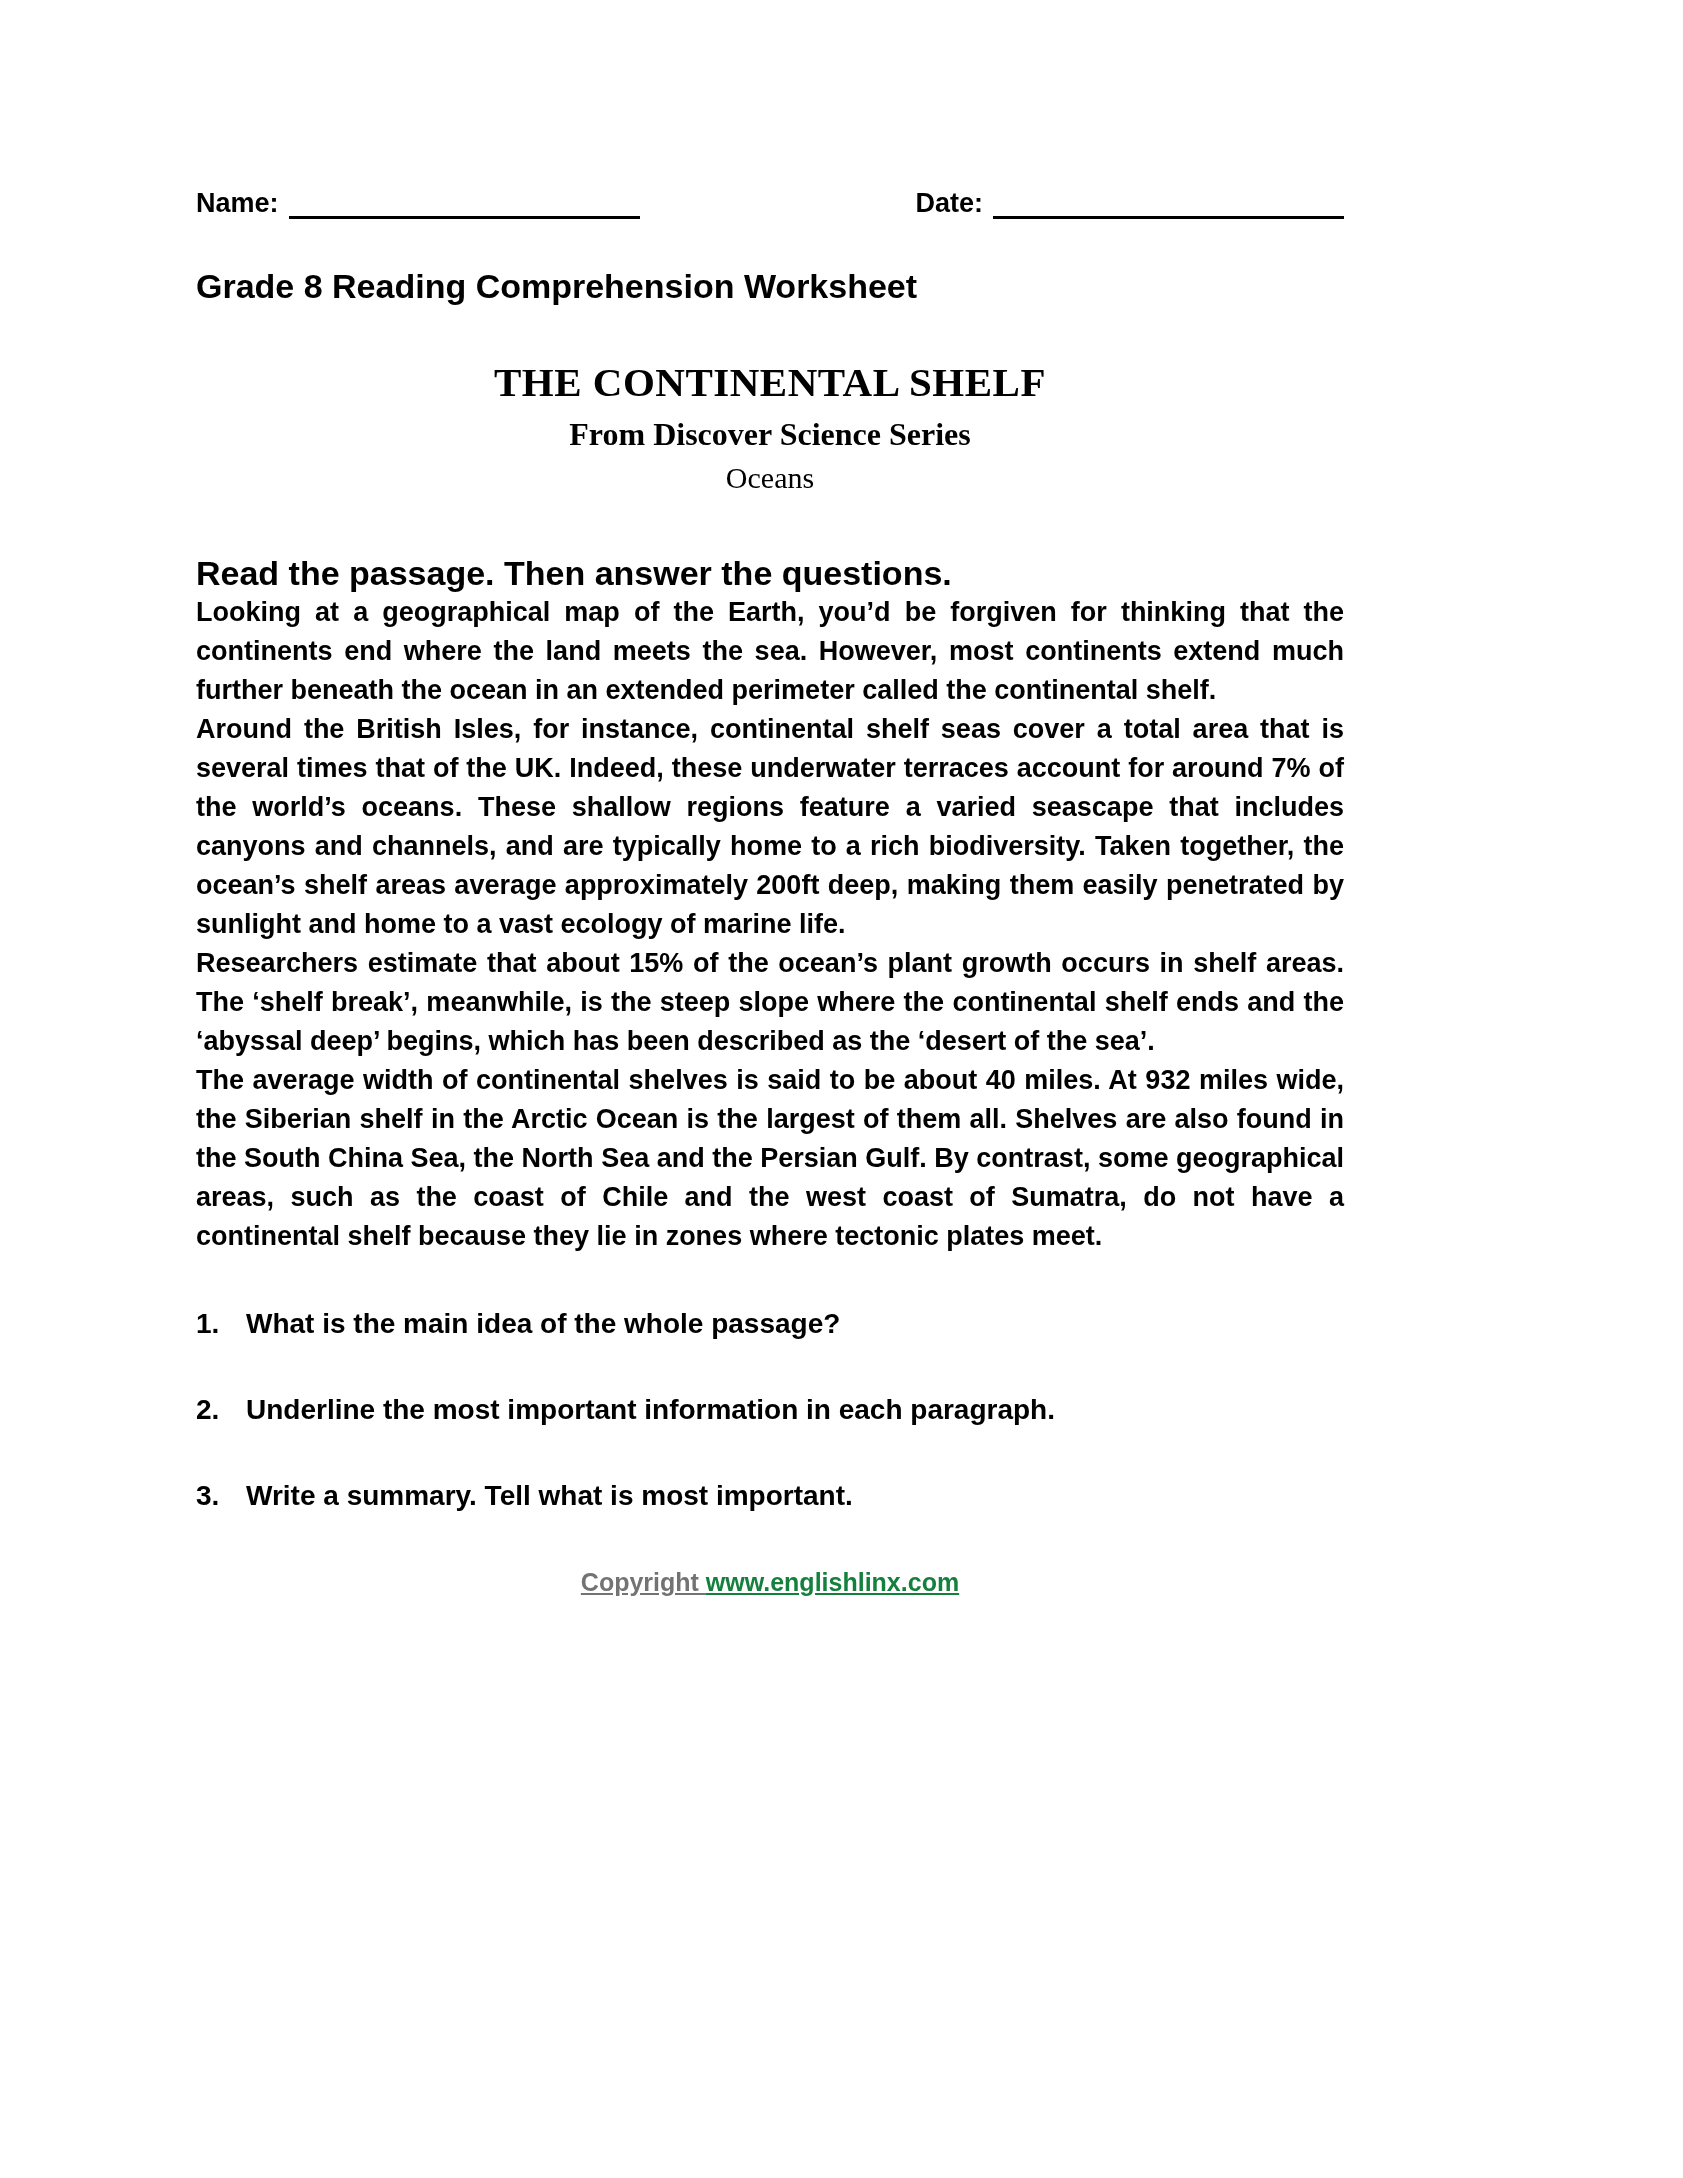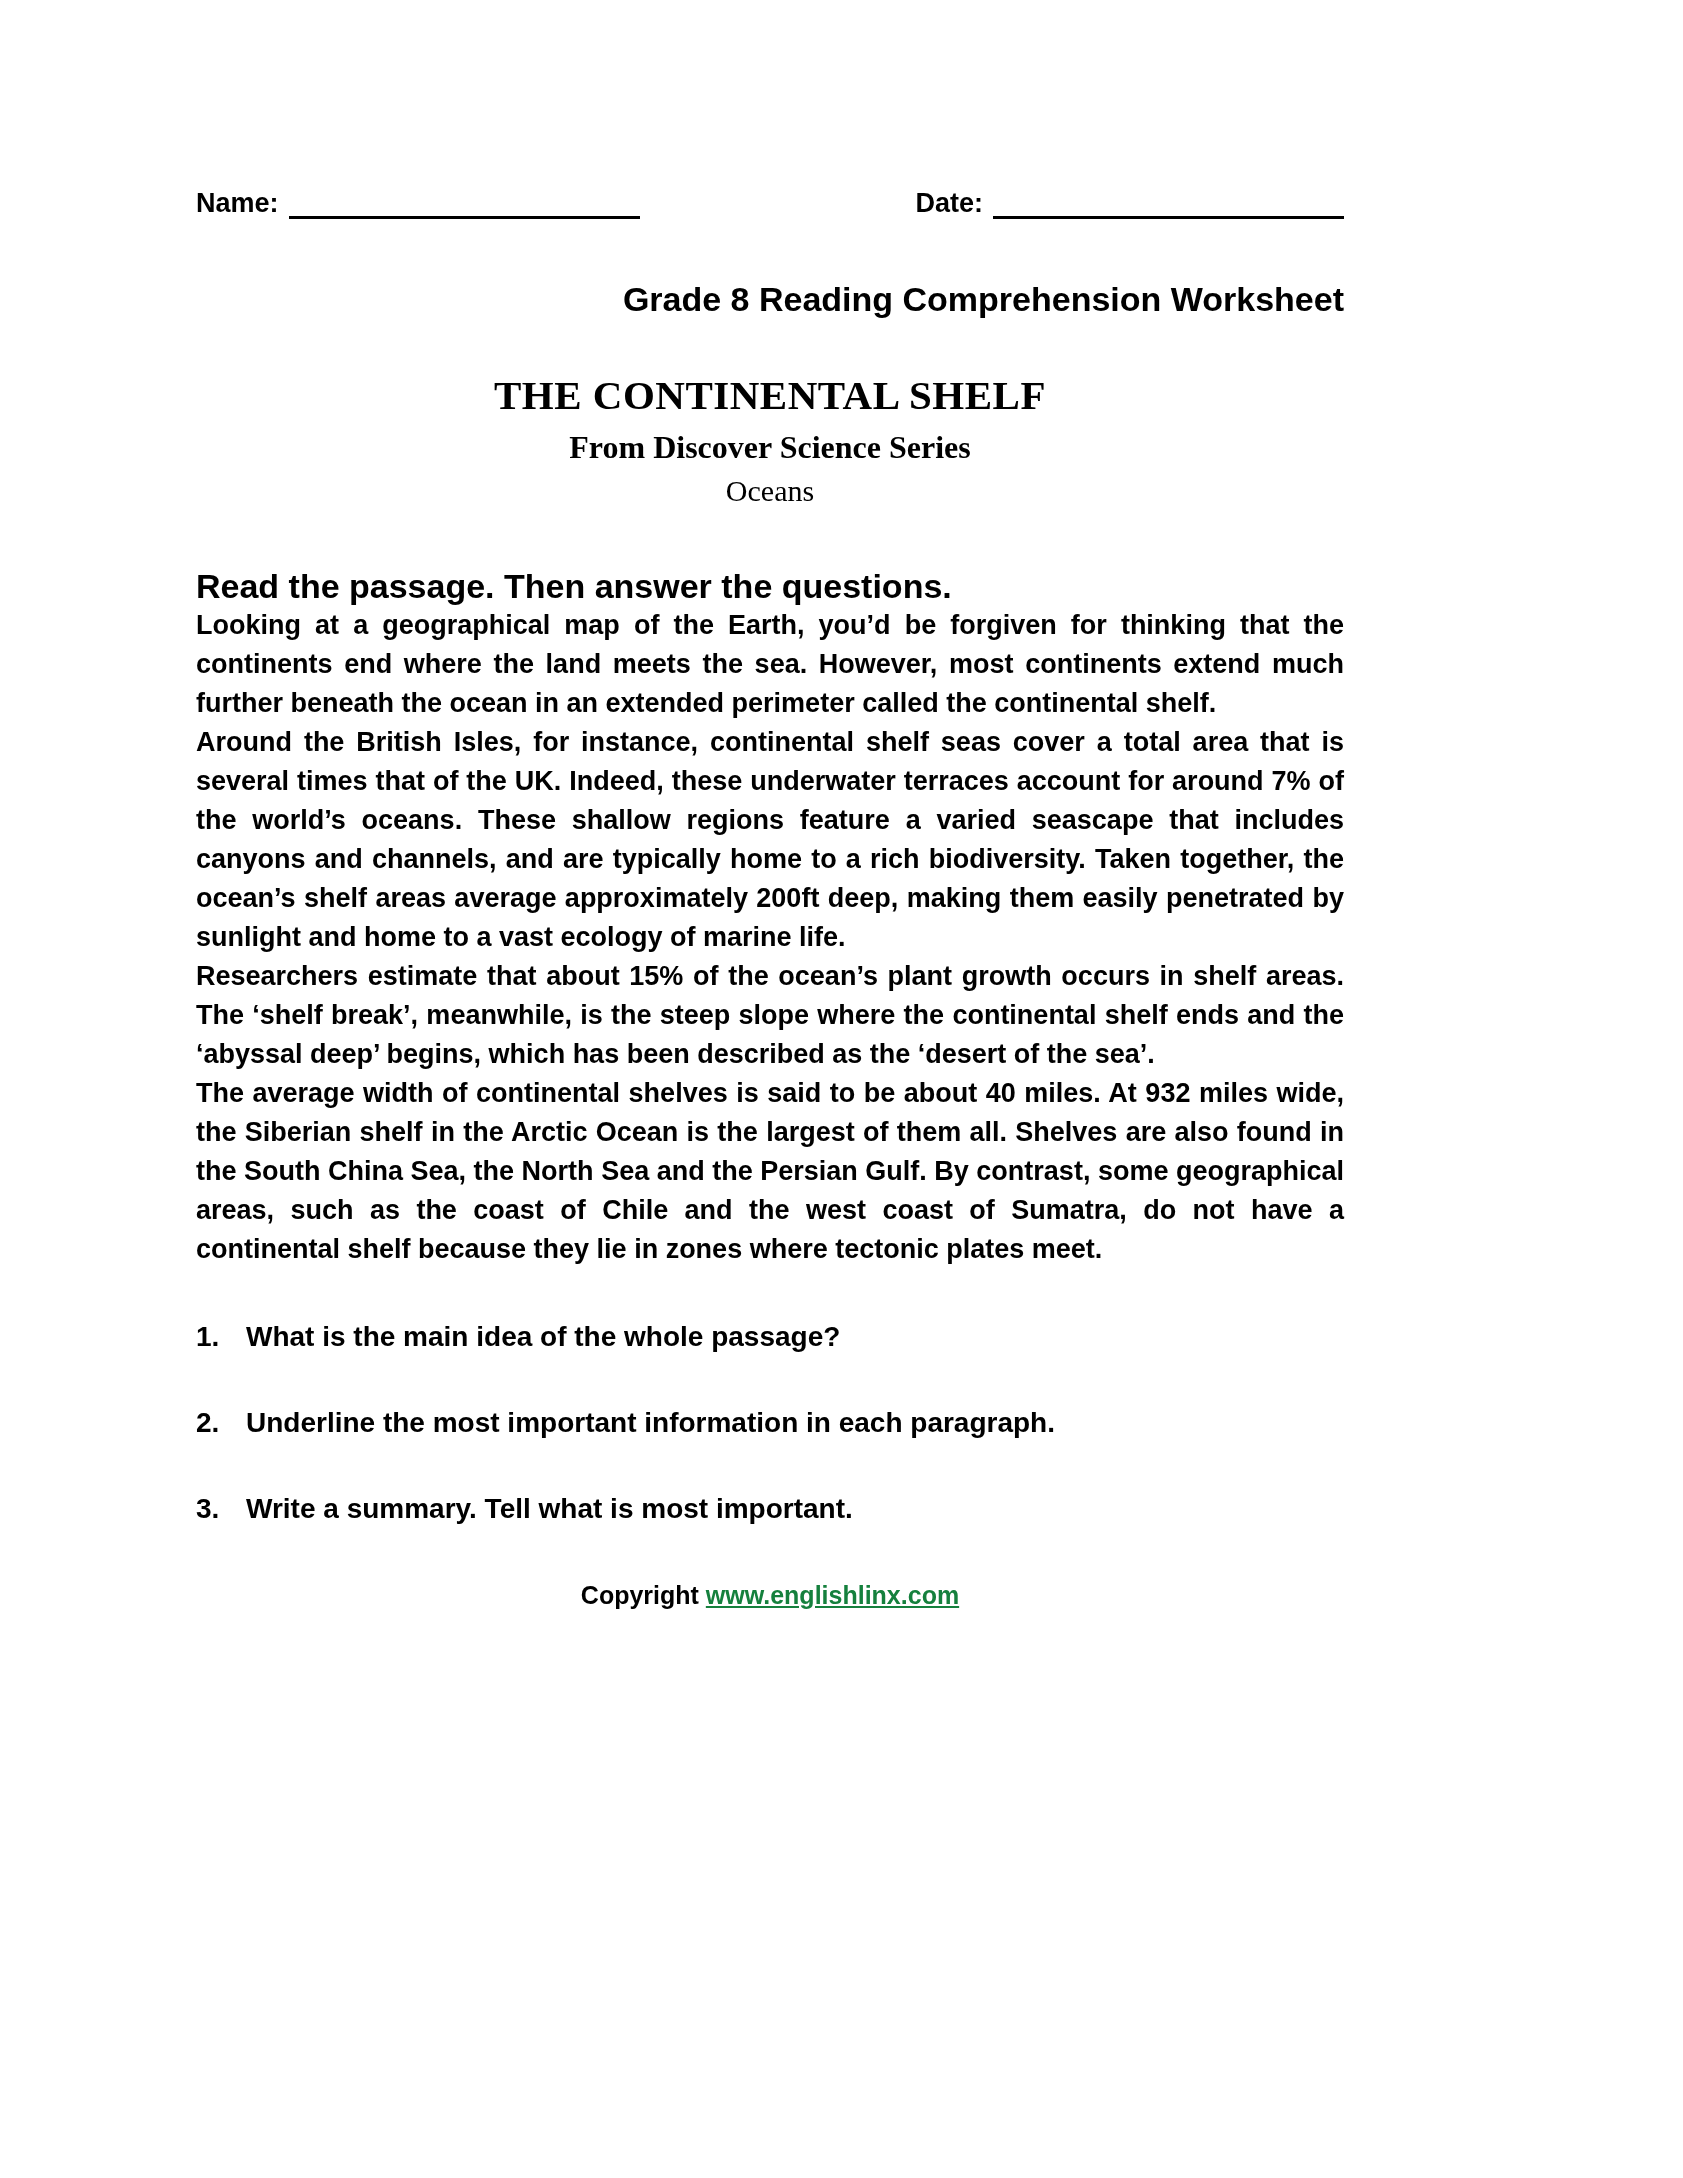--- a/index.html
+++ b/index.html
@@ -28,22 +28,22 @@
   .field { display: flex; align-items: flex-end; }
   .blank-line {
     display: inline-block;
     width: 351px;
     height: 30px;
     border-bottom: 3px solid #000000;
     margin-left: 10px;
   }
   
   .worksheet-title {
-    margin-top: 61px;
-    text-align: right;
+    margin-top: 48px;
+    text-align: left;
     font-size: 34px;
     font-weight: bold;
     font-family: "Liberation Sans", sans-serif;
   }
   .passage-title {
     margin-top: 52px;
     text-align: center;
     font-family: "Liberation Serif", serif;
     font-weight: bold;
     font-size: 41px;
@@ -145,17 +145,17 @@
       <span class="q-num">2.</span>
       <span class="q-text">Underline the most important information in each paragraph.</span>
     </div>
     <div class="question">
       <span class="q-num">3.</span>
       <span class="q-text">Write a summary. Tell what is most important.</span>
     </div>
   </div>
 
   <div class="footer">
-    <span style="color: #000000;">Copyright </span><a href="#" style="color: #15803d;">www.englishlinx.com</a>
+    <span style="color: #737373; text-decoration: underline;">Copyright </span><a href="#" style="color: #15803d;">www.englishlinx.com</a>
   </div>
 
 </div>
 
 
 </body></html>

